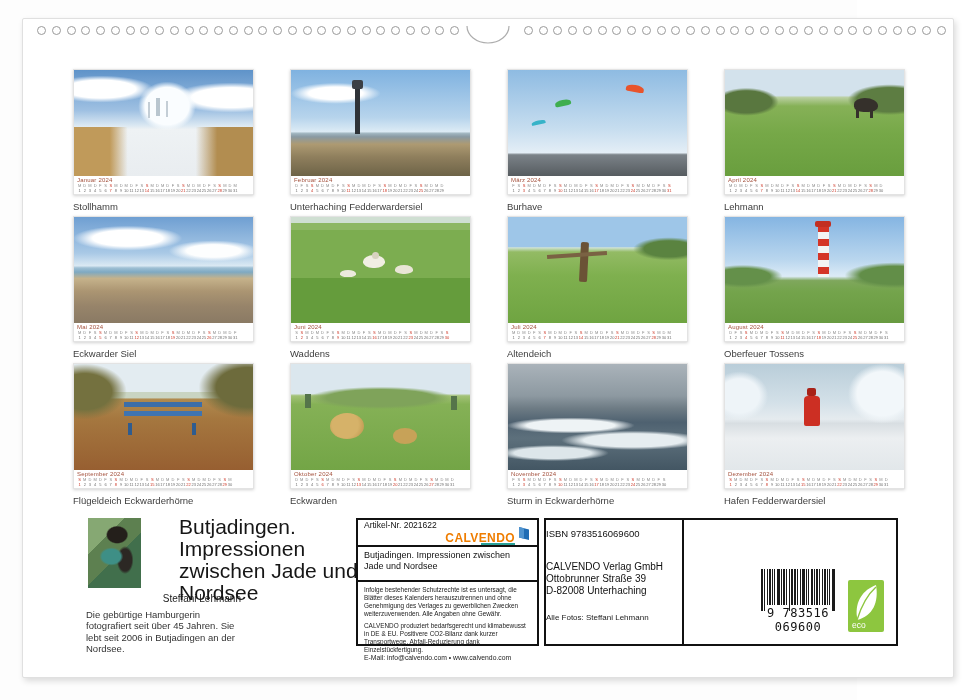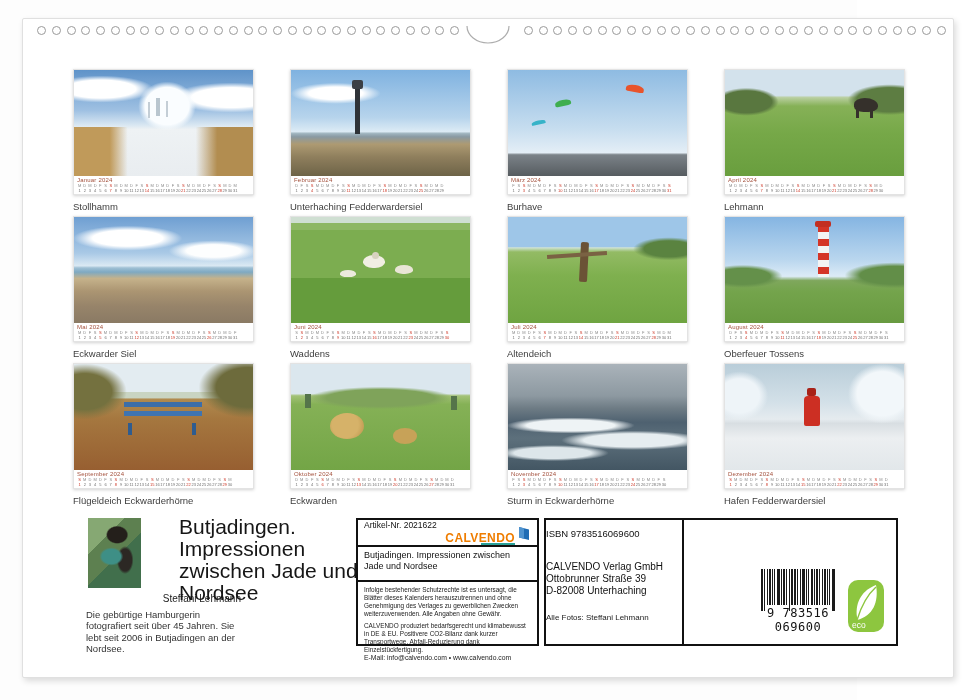--- a/index.html
+++ b/index.html
@@ -129,21 +129,21 @@
   .col-left{width:138px;border-right:2px solid #111;padding:8px 0;box-sizing:border-box;}
   .isbn{font-size:9.5px;color:#111;}
   .publisher{margin-top:22px;font-size:10px;line-height:1.2;color:#111;}
   .credit{margin-top:16px;font-size:8px;color:#222;}
   .col-right{flex:1;position:relative;}
   .barcode{position:absolute;right:56px;bottom:10px;width:84px;text-align:center;}
   .bars{display:flex;align-items:flex-start;height:42px;justify-content:center;}
   .bar{display:block;height:36px;background:#1a1a1a;}
   .bar.tall{height:42px;}
   .barcode-digits{margin-top:-5px;font-family:"DejaVu Sans Mono", monospace;font-size:12px;letter-spacing:.5px;color:#111;background:transparent;}
-  .eco{position:absolute;right:12px;bottom:12px;width:36px;height:52px;background:#8dc63f;border-radius:10px;position:absolute;}
+  .eco{position:absolute;right:12px;bottom:12px;width:36px;height:52px;background:#8dc63f;border-radius:2px;position:absolute;}
   .eco svg{display:block;margin:3px auto 0 auto;}
   .eco-label{position:absolute;left:4px;bottom:2px;font-size:8.5px;color:#fff;}
 </style>
 </head>
 <body>
 
 <div class="stage">
   <div class="page">
 
     <div class="binding">

